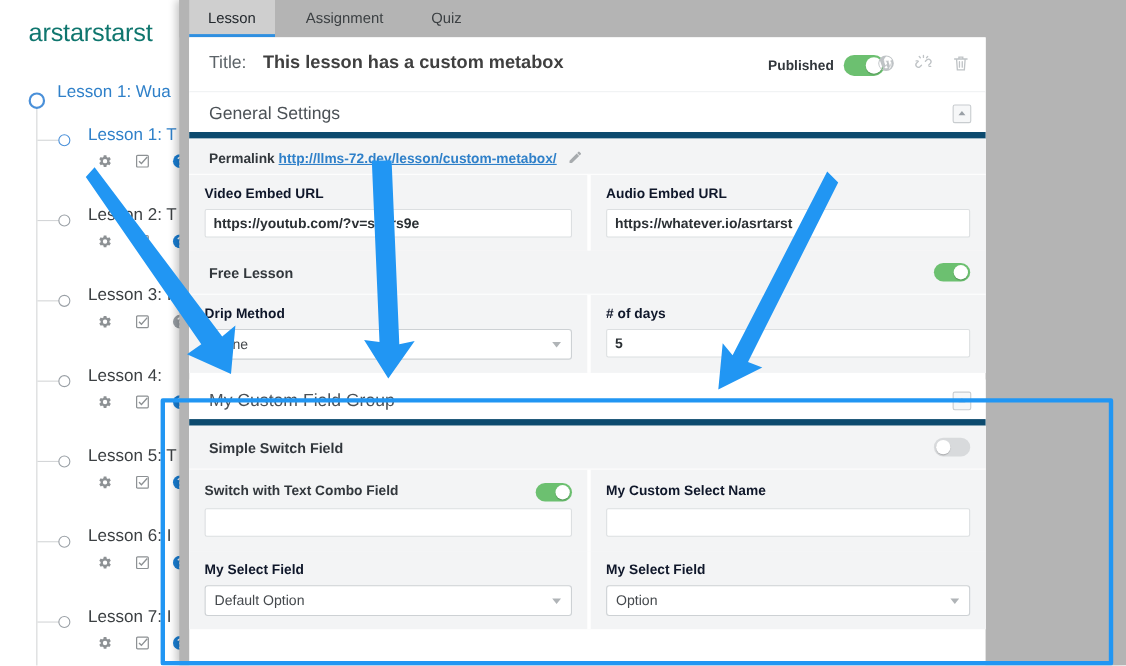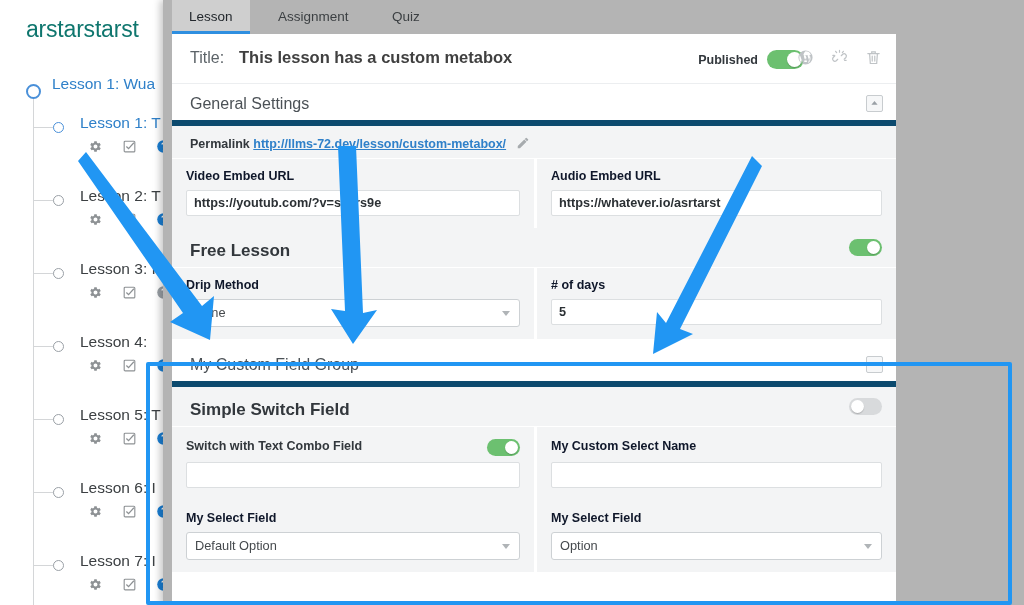--- a/index.html
+++ b/index.html
@@ -193,21 +193,21 @@
     border-left:4px solid transparent; border-right:4px solid transparent;
     border-top:5px solid #b0b4b7;
   }
 
   .switchrow {
     position:relative; height:40px; background:#f3f4f5;
     border-bottom:1px solid #fff;
   }
   .switchrow .slabel {
     position:absolute; left:18px; top:13px;
-    font-size:17px; font-weight:700; color:#32373c;
+    font-size:13px; font-weight:700; color:#32373c;
   }
   .switchrow .tgl { position:absolute; right:14px; top:11px; }
 
   .combo { position:relative; padding:12px 14px 12px 14px; }
   .combo .clabel {
     font-size:12.5px; font-weight:700; color:#32373c;
     display:block; margin-bottom:9px;
   }
   .combo .tgl { position:absolute; right:14px; top:12px; }
 

